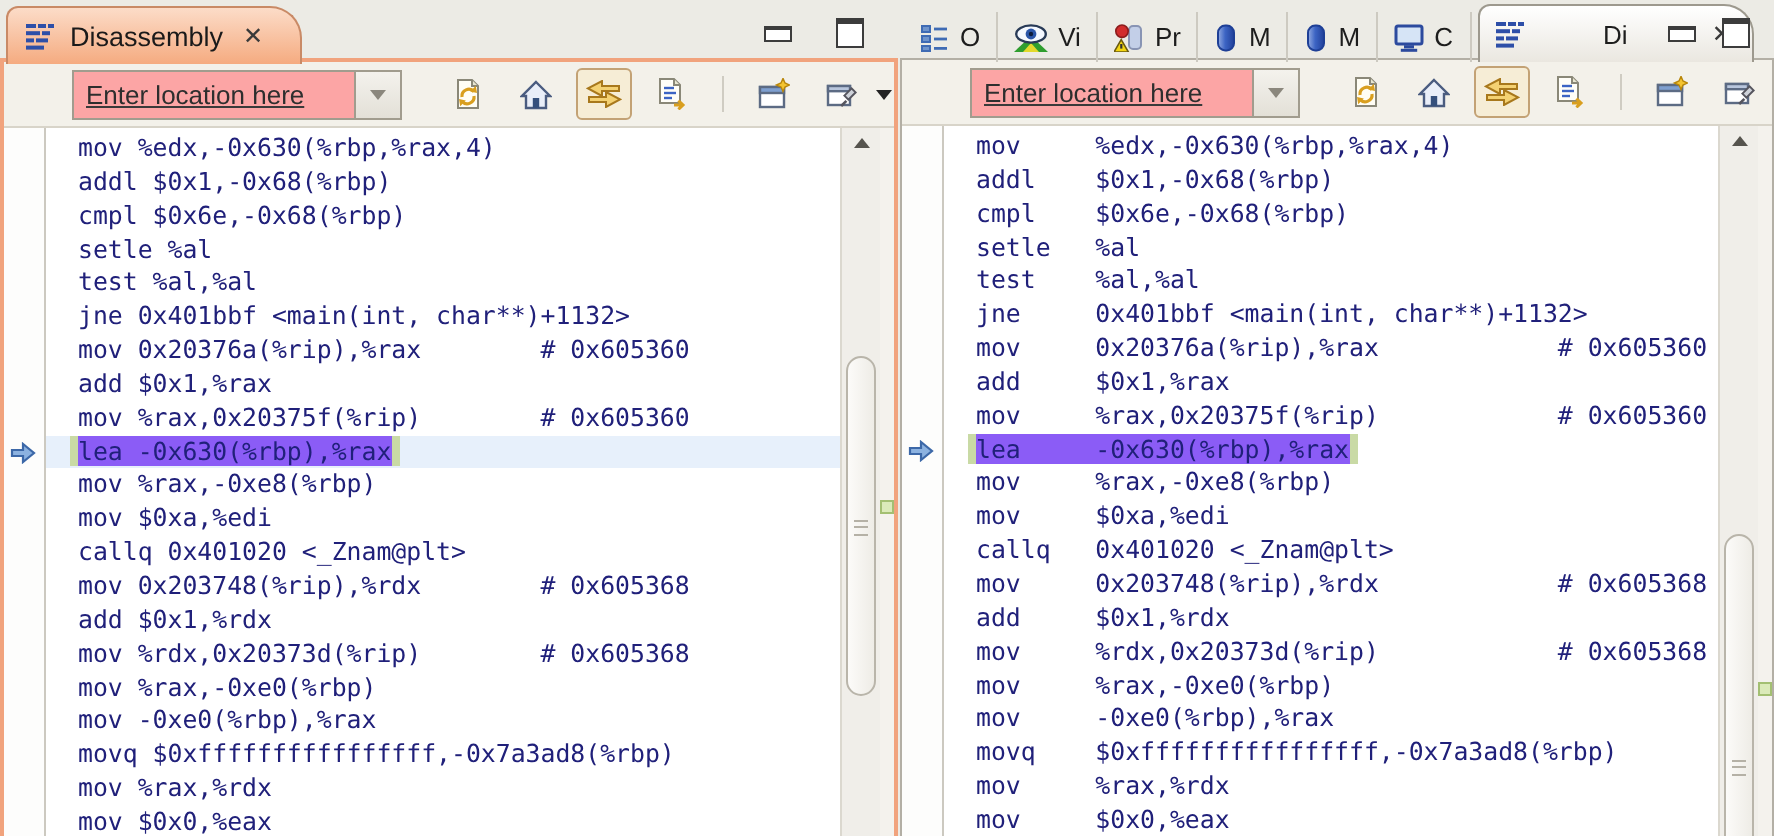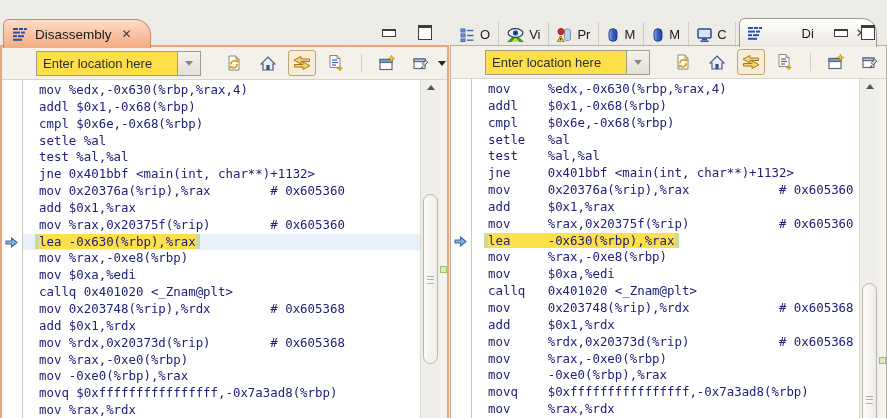--- a/index.html
+++ b/index.html
@@ -1,21 +1,21 @@
 <!DOCTYPE html>
 <html><head>
 <meta charset="utf-8">
 <style>
   html,body{margin:0;padding:0;}
   body{
     width:887px;height:418px;overflow:hidden;position:relative;
     background:#ecebe5;font-family:"Liberation Sans",sans-serif;
     -webkit-font-smoothing:antialiased;
   }
-  .panel{position:absolute;top:16px;height:356px;}
+  .panel{position:absolute;top:0;height:356px;}
   #left-panel{left:0;width:449px;}
   #right-panel{left:450px;width:437px;}
 
   
   .tabrow{position:absolute;top:0;left:0;right:0;height:30px;}
   .tab-active-focused{
     position:absolute;left:3px;top:3px;height:28px;z-index:3;
     display:flex;align-items:center;gap:7px;padding:0 18px 0 9px;
     background:linear-gradient(#fcdcc8,#f5ab80);
     border:1px solid #c98a66;border-bottom:none;
@@ -43,21 +43,21 @@
   .frame{position:absolute;left:0;right:0;top:29px;height:395px;background:#f3f1ea;}
   #left-panel .frame{border:2px solid #f1a37d;}
   #right-panel .frame{border:1px solid #b3afa5;}
 
   
   .toolbar{height:32px;display:flex;align-items:center;padding-left:34px;}
   .combo{display:flex;height:25px;}
   .combo input{
     width:128px;height:23px;border:1px solid #a19c8e;border-right:none;
     padding:0 6px;font-size:13px;font-family:"Liberation Sans",sans-serif;
-    color:#3a3a3a;background:#fde047;outline:none;
+    color:#3a3a3a;background:#fca5a5;outline:none;text-decoration:underline;
   }
   .combo input::placeholder{color:#2e2e2e;opacity:1;}
   .combo .drop{
     width:24px;height:25px;box-sizing:border-box;border:1px solid #a19c8e;
     background:linear-gradient(#f4f2ed,#e3e0d7);display:grid;place-items:center;
   }
   .tri-down{width:0;height:0;border-left:4px solid transparent;border-right:4px solid transparent;border-top:5px solid #8b877d;}
   .tb-sep{width:1px;height:18px;background:#cfccc2;margin:0 8px;}
   .iconbtn{
     width:26px;height:24px;display:grid;place-items:center;
@@ -75,21 +75,21 @@
   .gutter{width:20px;border-right:1px solid #ccc9c0;background:#fdfdfc;position:relative;flex:0 0 auto;}
   .ip-arrow{position:absolute;left:3px;}
   .code{flex:1 1 auto;overflow:hidden;padding-top:2px;position:relative;}
   .code-line{
     height:16.85px;line-height:16.85px;white-space:pre;
     font-family:"DejaVu Sans Mono",monospace;font-size:12.4px;color:#20207a;
     padding-left:16px;
   }
   .code-line.rowsel{background:#e7f0fb;}
   .code-line .txt{display:inline;}
-  .code-line.current .txt{background:#fde047;box-shadow:4px 0 0 #c9daa5,-4px 0 0 #c9daa5;}
+  .code-line.current .txt{background:#8b5cf6;box-shadow:4px 0 0 #c9daa5,-4px 0 0 #c9daa5;}
 
   
   .vscroll{width:19px;flex:0 0 auto;background:#f0eee9;border-left:1px solid #dbd8cf;position:relative;}
   .stepper{height:15px;display:grid;place-items:center;}
   .tri-up{width:0;height:0;border-left:4px solid transparent;border-right:4px solid transparent;border-bottom:5px solid #56544e;}
   .thumb{
     position:absolute;left:2px;right:2px;border-radius:8px;
     background:linear-gradient(90deg,#fcfbf9,#eeece6);
     border:1px solid #b9b5aa;
   }

